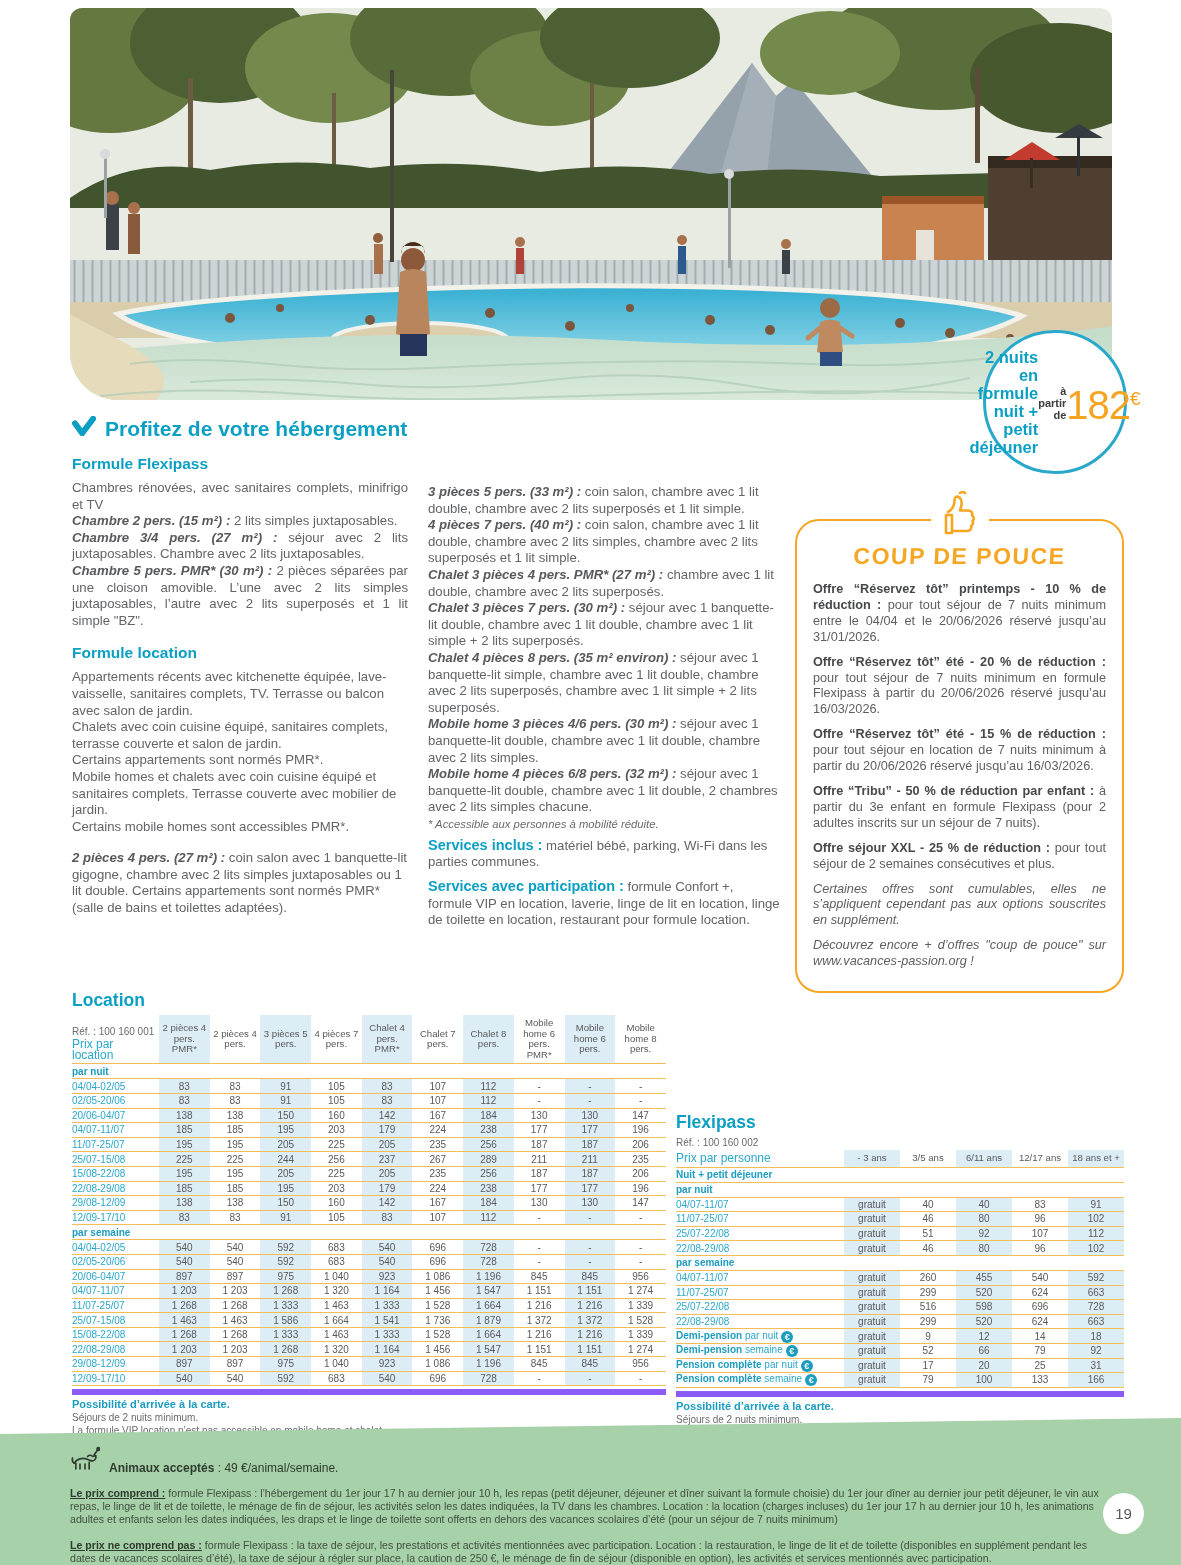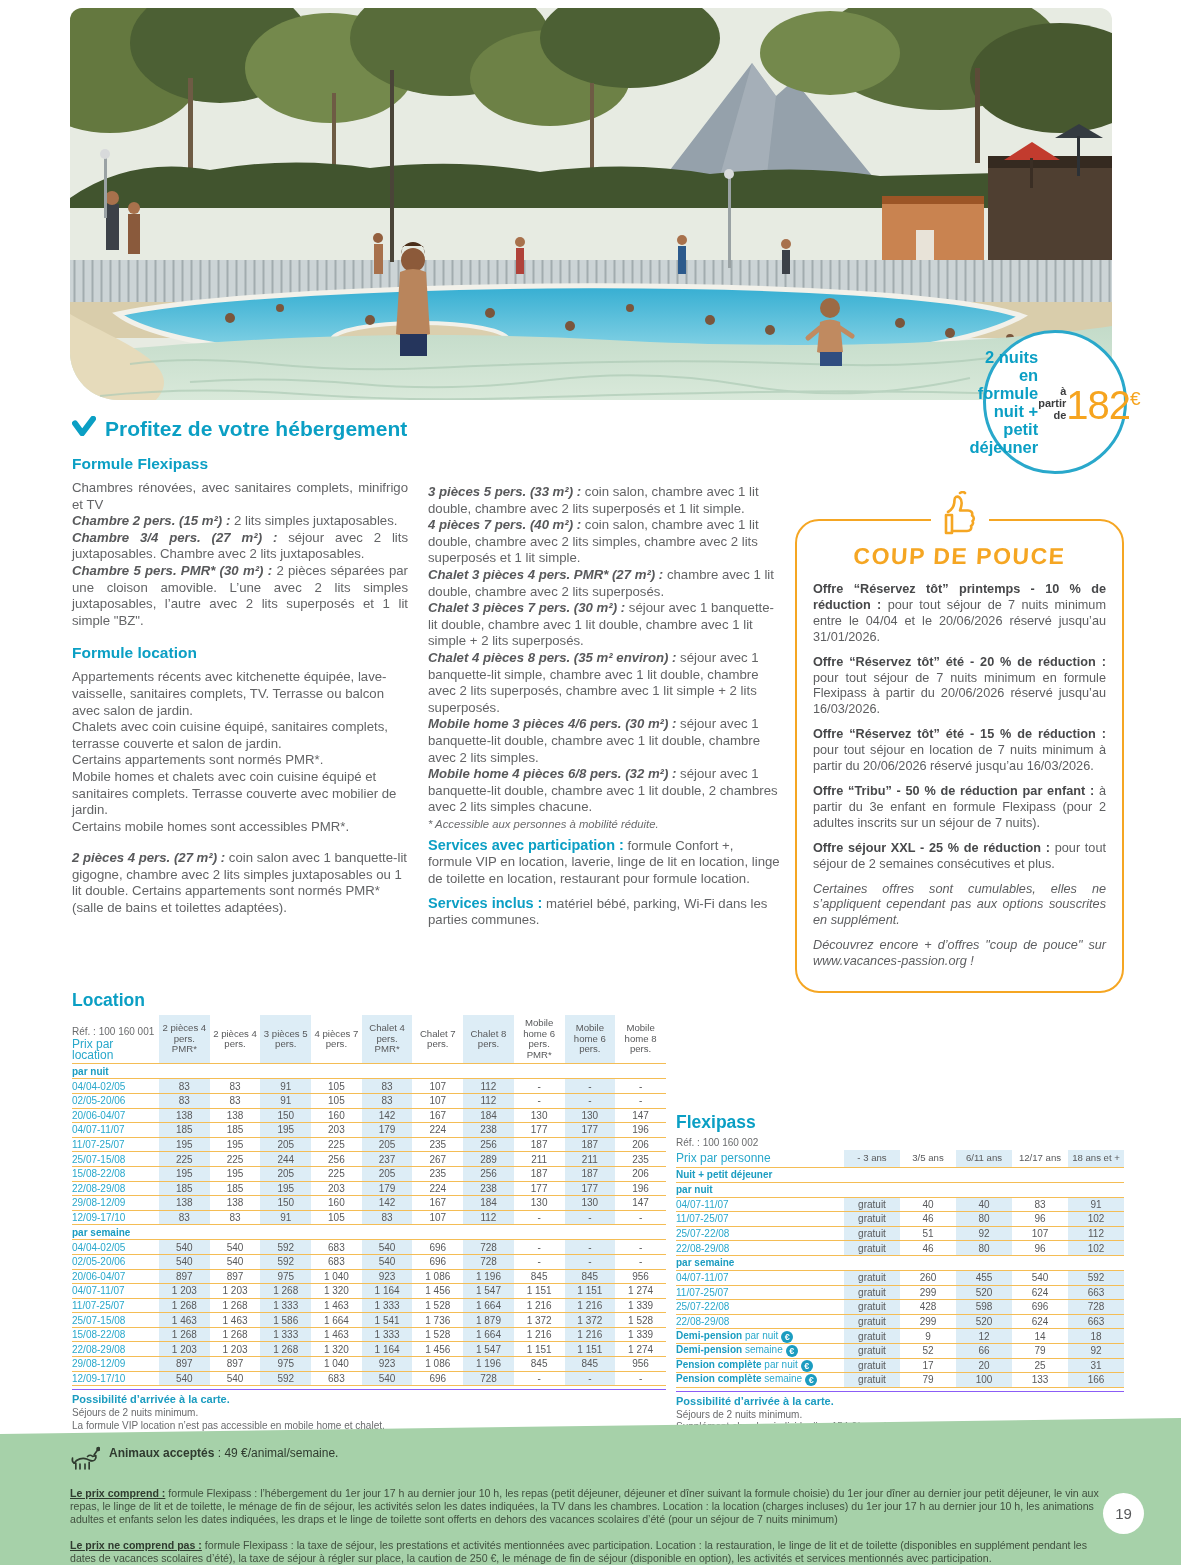--- a/index.html
+++ b/index.html
@@ -55,30 +55,30 @@
           vertical-align:middle;padding:3px 1px;}
   .tbl th.corner{text-align:left;vertical-align:bottom;padding-left:0;}
   .plabel{color:#29a8cb;font-size:12px;}
   .tbl td{font-size:10px;color:#58595b;text-align:center;padding:0 1px;height:13.6px;}
   .tbl tr.data td{border-bottom:1px solid #f4bd55;}
   .tbl td.date{text-align:left;color:#29a8cb;padding-left:0;}
   .tbl tr.sec td{color:#1b9cc0;font-weight:bold;text-align:left;height:14px;
                  border-top:1px solid #f4bd55;border-bottom:1px solid #f4bd55;padding-left:0;}
   .tbl .band{background:#ddedf6;}
   .tbl td.date b{color:#1b9cc0;}
-  .tfoot-bold{color:#1b9cc0;font-weight:bold;font-size:11px;margin:3px 0 2px;border-top:1px solid #8b5cf6;padding-top:3px;}
+  .tfoot-bold{color:#1b9cc0;font-weight:bold;font-size:11px;margin:3px 0 2px;border-top:6px solid #8b5cf6;padding-top:3px;}
   .note{font-size:10px;line-height:12.6px;color:#6a6b6d;margin:0;}
   .eur{display:inline-block;width:12px;height:12px;border-radius:50%;background:#1b9cc0;color:#fff;
        font-size:9px;line-height:12px;text-align:center;font-weight:bold;margin-left:3px;vertical-align:-1px;}
 
   
   .green{position:absolute;left:0;top:1414px;width:1181px;height:151px;background:#a6d1a9;
          clip-path:polygon(0 20px,100% 4px,100% 100%,0 100%);box-sizing:border-box;
          padding:32px 70px 0;color:#41503f;}
-  .green .aline{display:flex;align-items:flex-start;gap:9px;font-size:12px;margin-bottom:7px;color:#2f3b2f;}
+  .green .aline{display:flex;align-items:flex-end;gap:9px;font-size:12px;margin-bottom:7px;color:#2f3b2f;}
   .green .aline b{font-size:12px;}
   .gtxt{font-size:10.6px;line-height:13.2px;margin:12px 0 6px;color:#41503f;}
   .gtxt .glead{font-weight:bold;text-decoration:underline;color:#2f3b2f;}
   .gsup{font-size:11px;font-weight:bold;color:#2f3b2f;display:flex;align-items:center;gap:4px;}
   .pagenum{position:absolute;left:1103px;top:1493px;width:41px;height:41px;border-radius:50%;background:#fff;
            display:flex;align-items:center;justify-content:center;font-size:15px;color:#58595b;z-index:3;}
 </style>
 </head>
 <body>
 
@@ -236,24 +236,24 @@
       <span class="lead">2 pièces 4 pers. (27 m²) :</span><span> coin salon avec 1 banquette-lit gigogne, chambre avec 2 lits simples juxtaposables ou 1 lit double. Certains appartements sont normés PMR* (salle de bains et toilettes adaptées).</span>
     </p>
   </div>
 
   <div class="col-mid">
     <p class="body-text">
       <span><span><span class="lead">3 pièces 5 pers. (33 m²) :</span><span> coin salon, chambre avec 1 lit double, chambre avec 2 lits superposés et 1 lit simple.</span><br></span><span><span class="lead">4 pièces 7 pers. (40 m²) :</span><span> coin salon, chambre avec 1 lit double, chambre avec 2 lits simples, chambre avec 2 lits superposés et 1 lit simple.</span><br></span><span><span class="lead">Chalet 3 pièces 4 pers. PMR* (27 m²) :</span><span> chambre avec 1 lit double, chambre avec 2 lits superposés.</span><br></span><span><span class="lead">Chalet 3 pièces 7 pers. (30 m²) :</span><span> séjour avec 1 banquette-lit double, chambre avec 1 lit double, chambre avec 1 lit simple + 2 lits superposés.</span><br></span><span><span class="lead">Chalet 4 pièces 8 pers. (35 m² environ) :</span><span> séjour avec 1 banquette-lit simple, chambre avec 1 lit double, chambre avec 2 lits superposés, chambre avec 1 lit simple + 2 lits superposés.</span><br></span><span><span class="lead">Mobile home 3 pièces 4/6 pers. (30 m²) :</span><span> séjour avec 1 banquette-lit double, chambre avec 1 lit double, chambre avec 2 lits simples.</span><br></span><span><span class="lead">Mobile home 4 pièces 6/8 pers. (32 m²) :</span><span> séjour avec 1 banquette-lit double, chambre avec 1 lit double, 2 chambres avec 2 lits simples chacune.</span><br></span></span>
     </p>
     <p class="footnote">* Accessible aux personnes à mobilité réduite.</p>
     <p class="body-text svc">
-      <span class="svclead">Services avec participation :</span><span> formule Confort +, formule VIP en location, laverie, linge de lit en location, linge de toilette en location, restaurant pour formule location.</span>
+      <span class="svclead">Services inclus :</span><span> matériel bébé, parking, Wi-Fi dans les parties communes.</span>
     </p>
     <p class="body-text svc">
-      <span class="svclead">Services inclus :</span><span> matériel bébé, parking, Wi-Fi dans les parties communes.</span>
+      <span class="svclead">Services avec participation :</span><span> formule Confort +, formule VIP en location, laverie, linge de lit en location, linge de toilette en location, restaurant pour formule location.</span>
     </p>
   </div>
 
   <div class="coup">
     <span class="thumb">
       <svg width="40" height="46" viewBox="0 0 40 46" fill="none" stroke="#f5a623" stroke-width="2.6" stroke-linecap="round" stroke-linejoin="round">
         <path d="M6 24 h6 v18 h-6 z"></path>
         <path d="M12 40 h15 c3 0 5 -2 4 -5 c2 -1 2.5 -3.5 1.5 -5 c2 -1.5 1.5 -4.5 -0.5 -5.5 c1 -3 -1 -5 -4 -5 h-8 c1.5 -4 3 -10 -0.5 -13 c-2.5 -2 -5 -0.5 -5 2.5 c0 6 -3 10 -6.5 12"></path>
         <path d="M20 2 q3 -2 5 0"></path>
       </svg>
@@ -651,21 +651,21 @@
             <td class="date">11/07-25/07</td>
             <td class="band">gratuit</td>
             <td>299</td>
             <td class="band">520</td>
             <td>624</td>
             <td class="band">663</td>
           </tr>
           <tr class="data">
             <td class="date">25/07-22/08</td>
             <td class="band">gratuit</td>
-            <td>428</td>
+            <td>516</td>
             <td class="band">598</td>
             <td>696</td>
             <td class="band">728</td>
           </tr>
           <tr class="data">
             <td class="date">22/08-29/08</td>
             <td class="band">gratuit</td>
             <td>299</td>
             <td class="band">520</td>
             <td>624</td>

